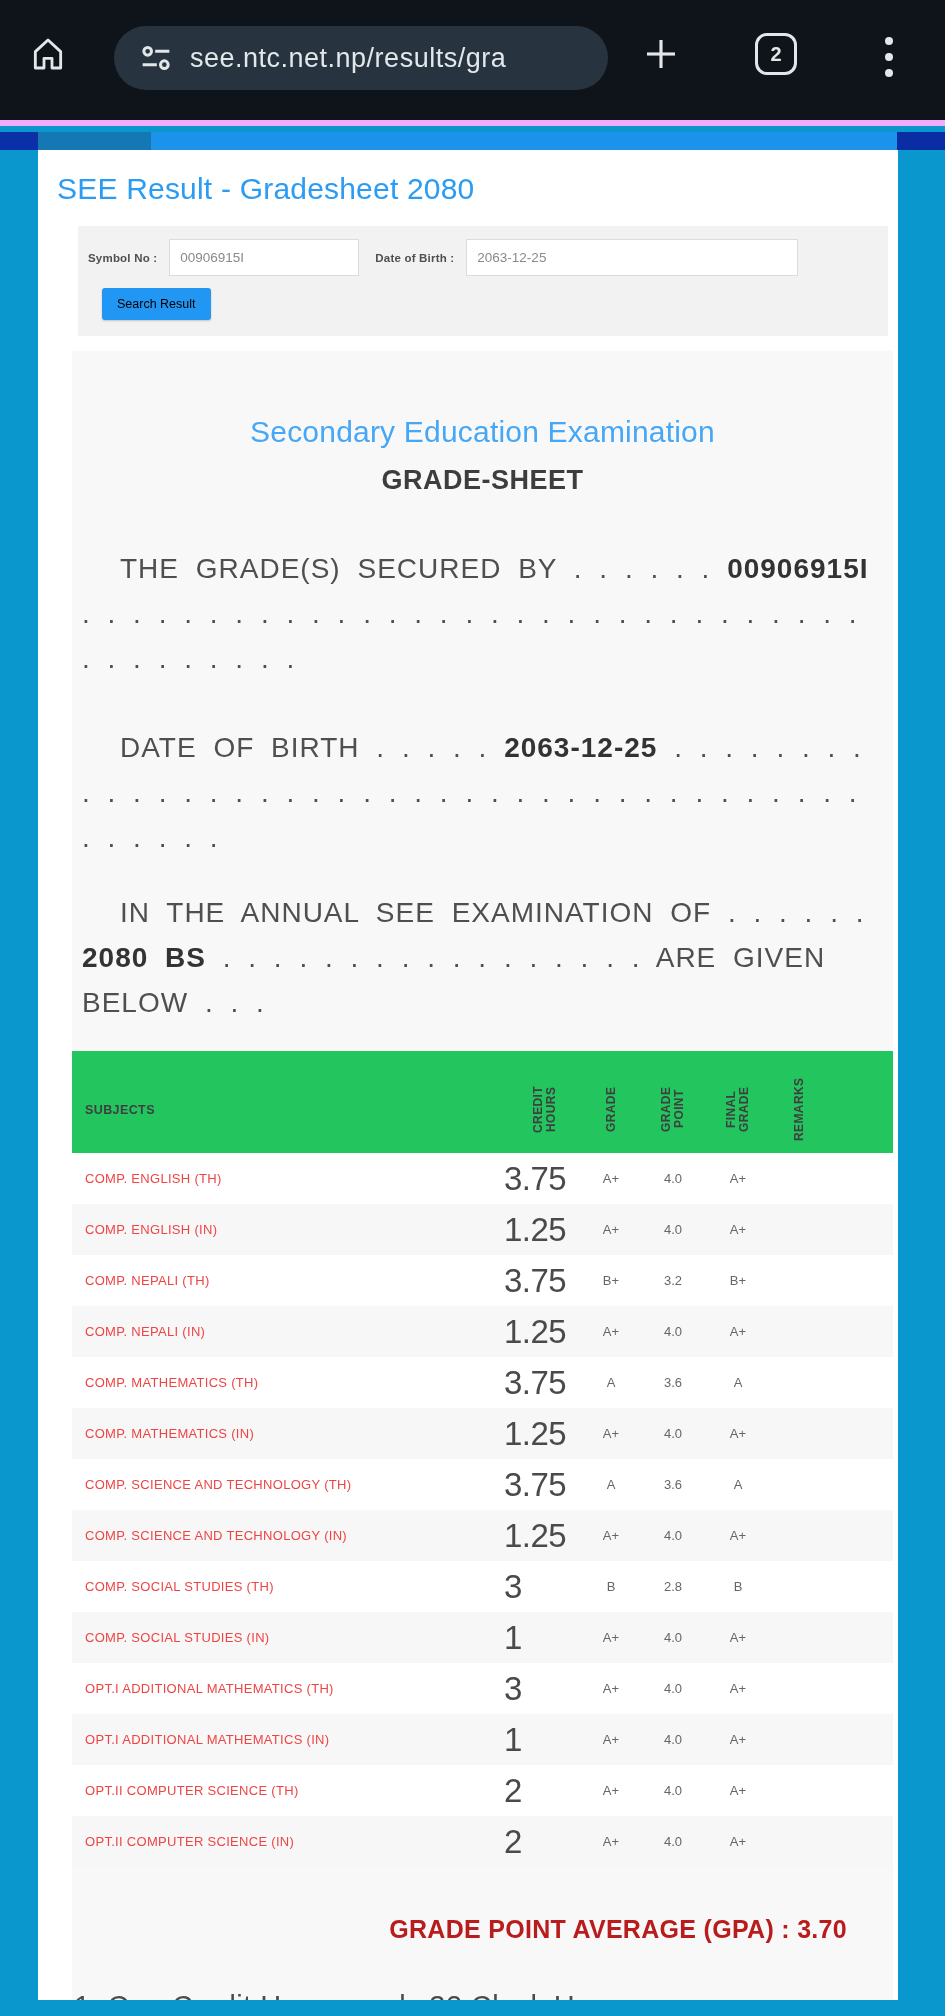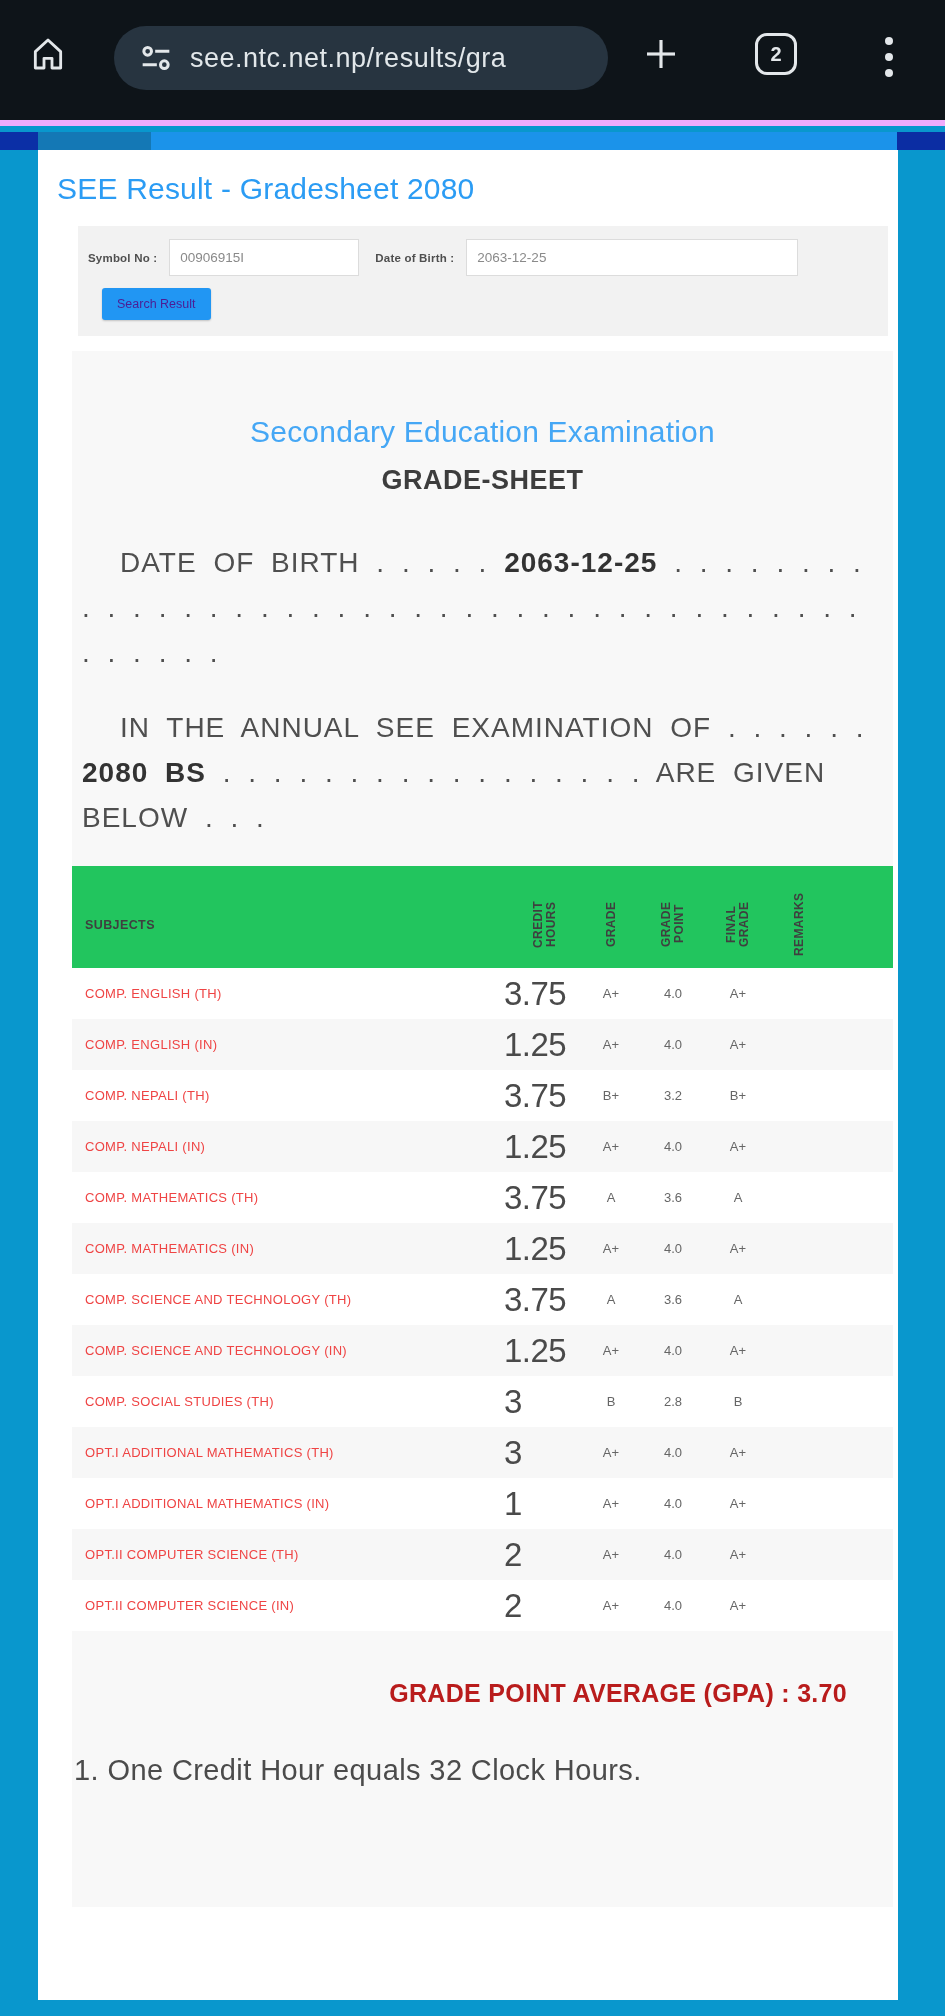--- a/index.html
+++ b/index.html
@@ -50,21 +50,21 @@
   .form-row { display: flex; align-items: center; }
   .form-label { font-size: 11.5px; font-weight: bold; color: #4f4f4f; letter-spacing: 0.2px; }
   .form-input {
     height: 37px; border: 1px solid #dcdcdc; background: #fff; font-family: "Liberation Sans", sans-serif;
     font-size: 13.5px; color: #8a8a8a; padding: 0 10px; margin-left: 12px; outline: none;
   }
   .in-symbol { width: 190px; }
   .in-dob { width: 332px; }
   .lbl-dob { margin-left: 16px; }
   .search-btn {
-    margin: 12px 0 0 14px; background: #2196f3; color: #4c1d95; border: none;
+    margin: 12px 0 0 14px; background: #2196f3; color: #000000; border: none;
     font-family: "Liberation Sans", sans-serif; font-size: 12.5px; padding: 9px 15px;
     border-radius: 3px; box-shadow: 0 1px 2px rgba(0,0,0,0.2); cursor: pointer;
   }
 
   
   .sheet { margin: 15px 5px 0 34px; background: #f8f8f8; padding: 64px 0 120px 0; }
   .sheet-heading { text-align: center; color: #45a7f5; font-size: 30px; font-weight: 400; letter-spacing: 0.2px; }
   .sheet-subheading { text-align: center; color: #3d3d3d; font-size: 27px; font-weight: bold; margin-top: 16px; letter-spacing: 0.5px; }
 
   .dl { font-size: 28px; color: #4f4f4f; line-height: 45px; letter-spacing: 1px; word-spacing: 8px;
@@ -151,20 +151,21 @@
         <span class="form-label lbl-dob">Date of Birth :</span>
         <input class="form-input in-dob" type="text" value="2063-12-25" style="">
       </div>
       <button class="search-btn">Search Result</button>
     </div>
 
     <div class="sheet">
       <div class="sheet-heading">Secondary Education Examination</div>
       <div class="sheet-subheading">GRADE-SHEET</div>
 
+      <p class="dl p1"><span>THE GRADE(S) SECURED BY</span> <span>. . . . . .</span> <b>00906915I</b> <span>. . . . . . . . . . . . . . . . . . . . . . . . . . . . . . . . . . . . . . . .</span></p>
 
       <p class="dl p2"><span>DATE OF BIRTH</span> <span>. . . . .</span> <b>2063-12-25</b> <span>. . . . . . . . . . . . . . . . . . . . . . . . . . . . . . . . . . . . . . . . . . . . .</span></p>
 
       <p class="dl p3"><span>IN THE ANNUAL SEE EXAMINATION OF</span> <span>. . . . . .</span> <b>2080 BS</b> <span>. . . . . . . . . . . . . . . . .</span> <span>ARE GIVEN BELOW . . .</span></p>
 
       <div class="table-wrap">
         <table class="grades">
           <colgroup>
             <col style="width:432px">
               <col style="width:82px">
@@ -261,20 +262,29 @@
               <tr>
                 <td class="c-subject">COMP. SOCIAL STUDIES (TH)</td>
                 <td class="c-credit">3</td>
                 <td class="c-grade">B</td>
                 <td class="c-point">2.8</td>
                 <td class="c-final">B</td>
                 <td class="c-remarks"></td>
                 <td></td>
               </tr>
               <tr>
+                <td class="c-subject">COMP. SOCIAL STUDIES (IN)</td>
+                <td class="c-credit">1</td>
+                <td class="c-grade">A+</td>
+                <td class="c-point">4.0</td>
+                <td class="c-final">A+</td>
+                <td class="c-remarks"></td>
+                <td></td>
+              </tr>
+              <tr>
                 <td class="c-subject">OPT.I ADDITIONAL MATHEMATICS (TH)</td>
                 <td class="c-credit">3</td>
                 <td class="c-grade">A+</td>
                 <td class="c-point">4.0</td>
                 <td class="c-final">A+</td>
                 <td class="c-remarks"></td>
                 <td></td>
               </tr>
               <tr>
                 <td class="c-subject">OPT.I ADDITIONAL MATHEMATICS (IN)</td>

